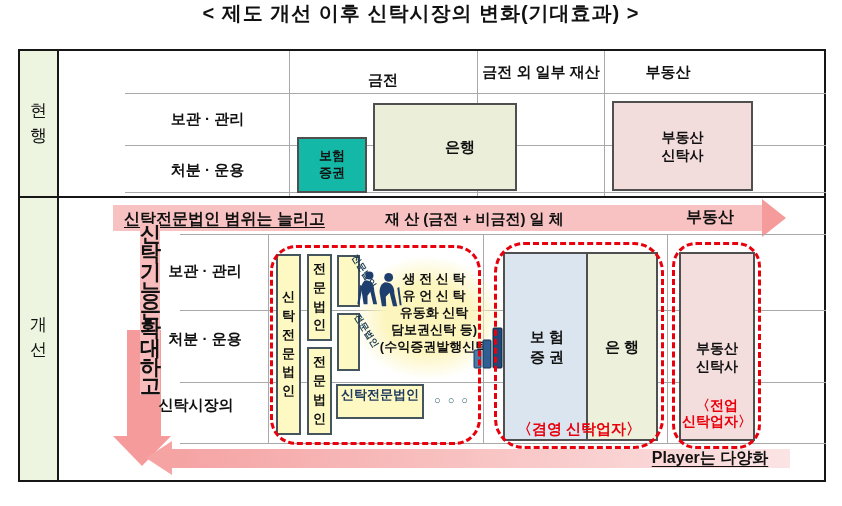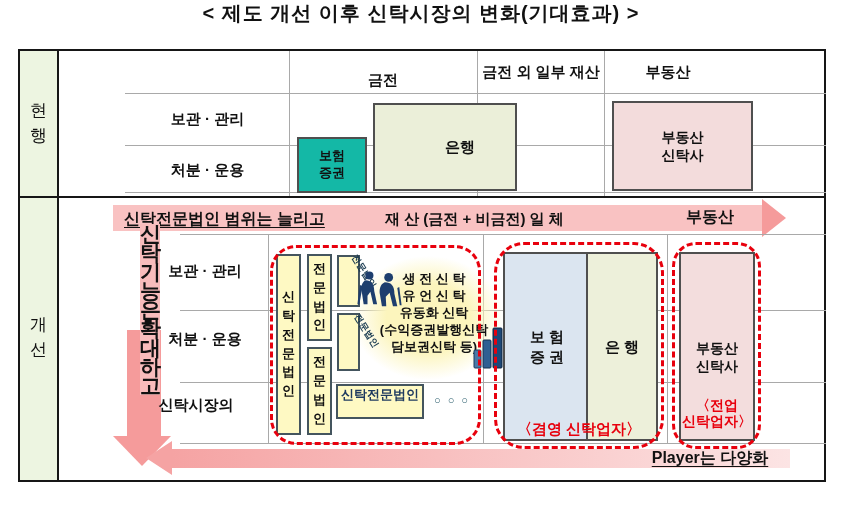--- a/index.html
+++ b/index.html
@@ -103,22 +103,22 @@
 
   <div class="abs lbl" style="left:140px;top:262px;width:130px;font-size:15px;">보관 · 관리</div>
   <div class="abs lbl" style="left:140px;top:330px;width:130px;font-size:15px;">처분 · 운용</div>
   <div class="abs lbl" style="left:131px;top:396px;width:130px;font-size:15px;">신탁시장의</div>
 
   <div class="abs glow" style="left:352px;top:256px;width:152px;height:124px;"></div>
   <div class="abs types" style="left:368px;top:270px;width:132px;">
     <div>생 전 신 탁</div>
     <div>유 언 신 탁</div>
     <div>유동화 신탁</div>
+    <div>담보권신탁 등)</div>
     <div>(수익증권발행신탁</div>
-    <div>담보권신탁 등)</div>
   </div>
   <svg class="abs z4" style="left:355px;top:269px;" width="50" height="38" viewBox="0 0 52 38">
     <g fill="#1e3e6e">
       <circle cx="15" cy="6" r="4.2"></circle>
       <path d="M11 11 C7 13 6 18 7 23 L9 36 h4 l0 -9 3 -4 3 13 h4 L20 22 C20 15 17 11 11 11 Z"></path>
       <path d="M5 16 l-2.5 20 h2 L8 17 Z"></path>
       <circle cx="35" cy="8" r="4.6"></circle>
       <path d="M31 13 C26 15 25 21 26 26 L28 38 h4.5 l-0.5 -10 4 -4 3.5 14 h4.5 L41 25 C41 17 38 13 31 13 Z"></path>
       <path d="M46 18 l2.5 19 h-2 L44 19 Z"></path>
     </g>

